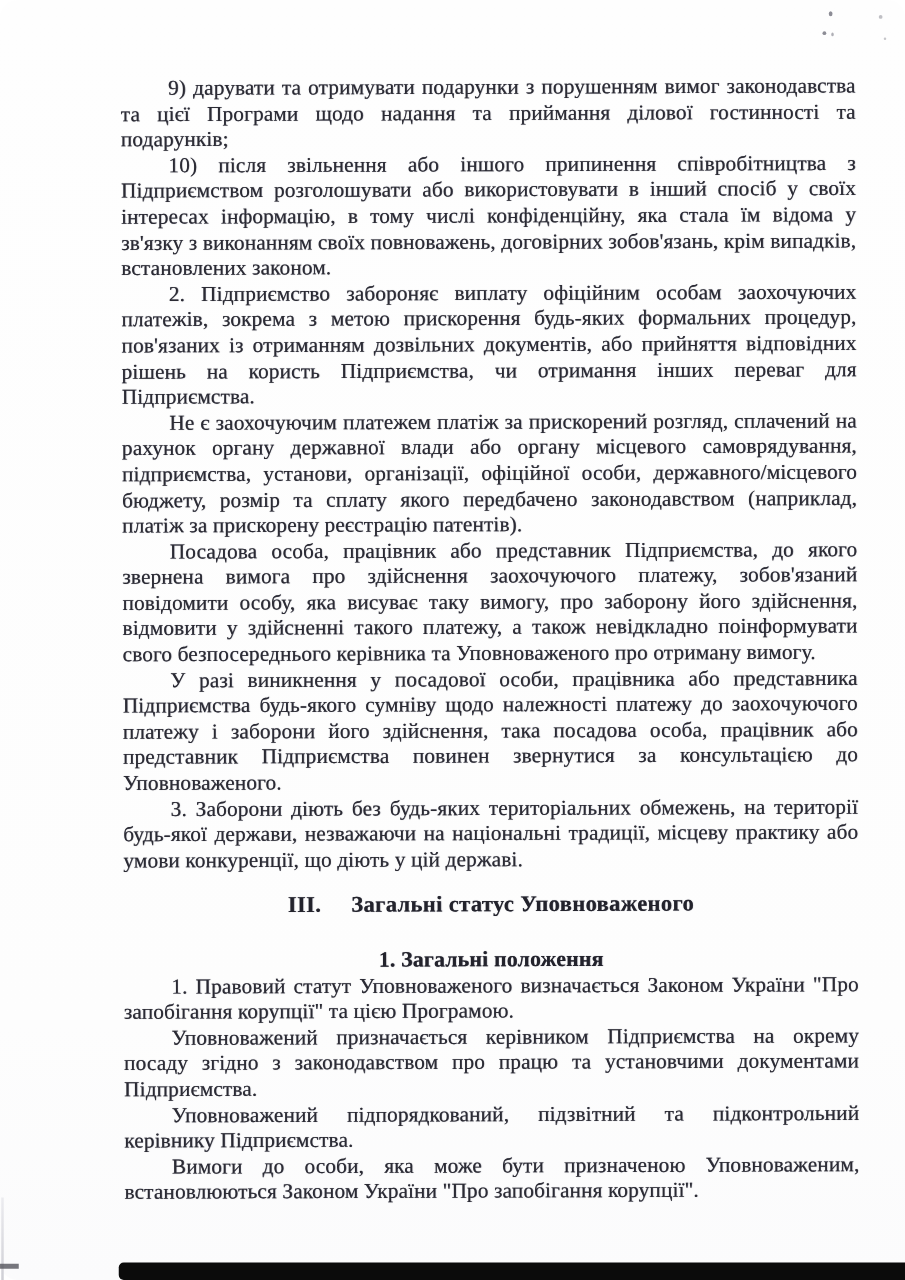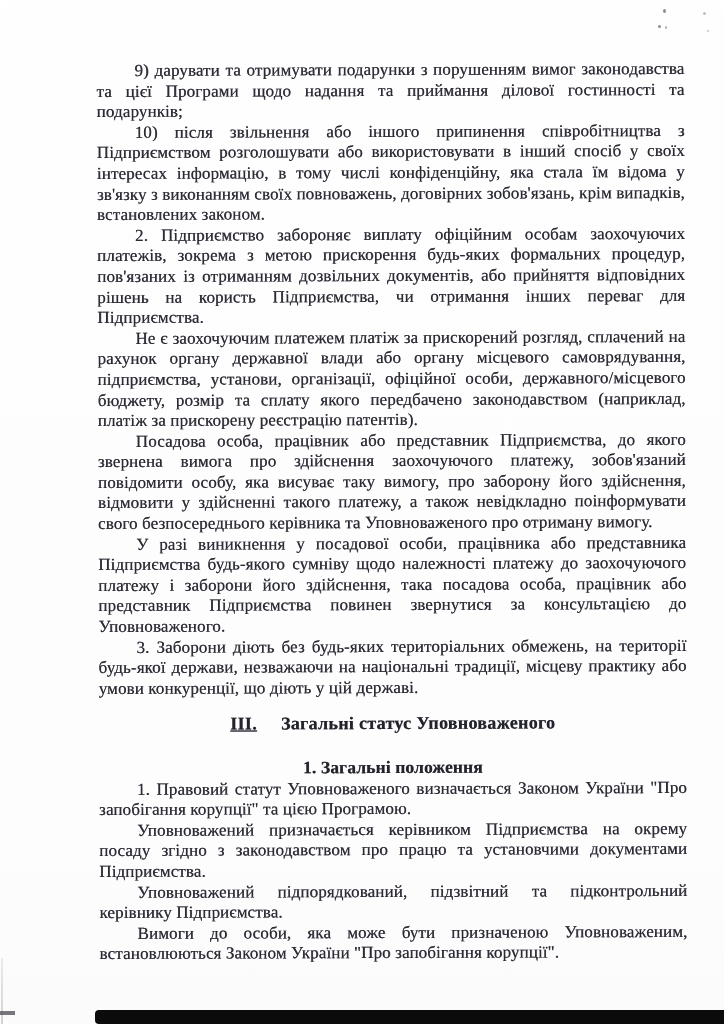--- a/index.html
+++ b/index.html
@@ -31,21 +31,21 @@
     text-indent: 38px;
   }
   .section-heading {
     text-align: center;
     font-weight: bold;
     font-size: 18px;
     letter-spacing: 0.3px;
     color: #23232c;
     margin-top: 15px;
   }
-  .section-heading .numeral { margin-right: 24px; text-decoration: underline; }
+  .section-heading .numeral { margin-right: 24px; }
   .subsection-heading {
     text-align: center;
     font-weight: bold;
     font-size: 17.5px;
     color: #23232c;
     margin-top: 23px;
     margin-bottom: 1px;
   }
   
   .scan-bottom-bar {

